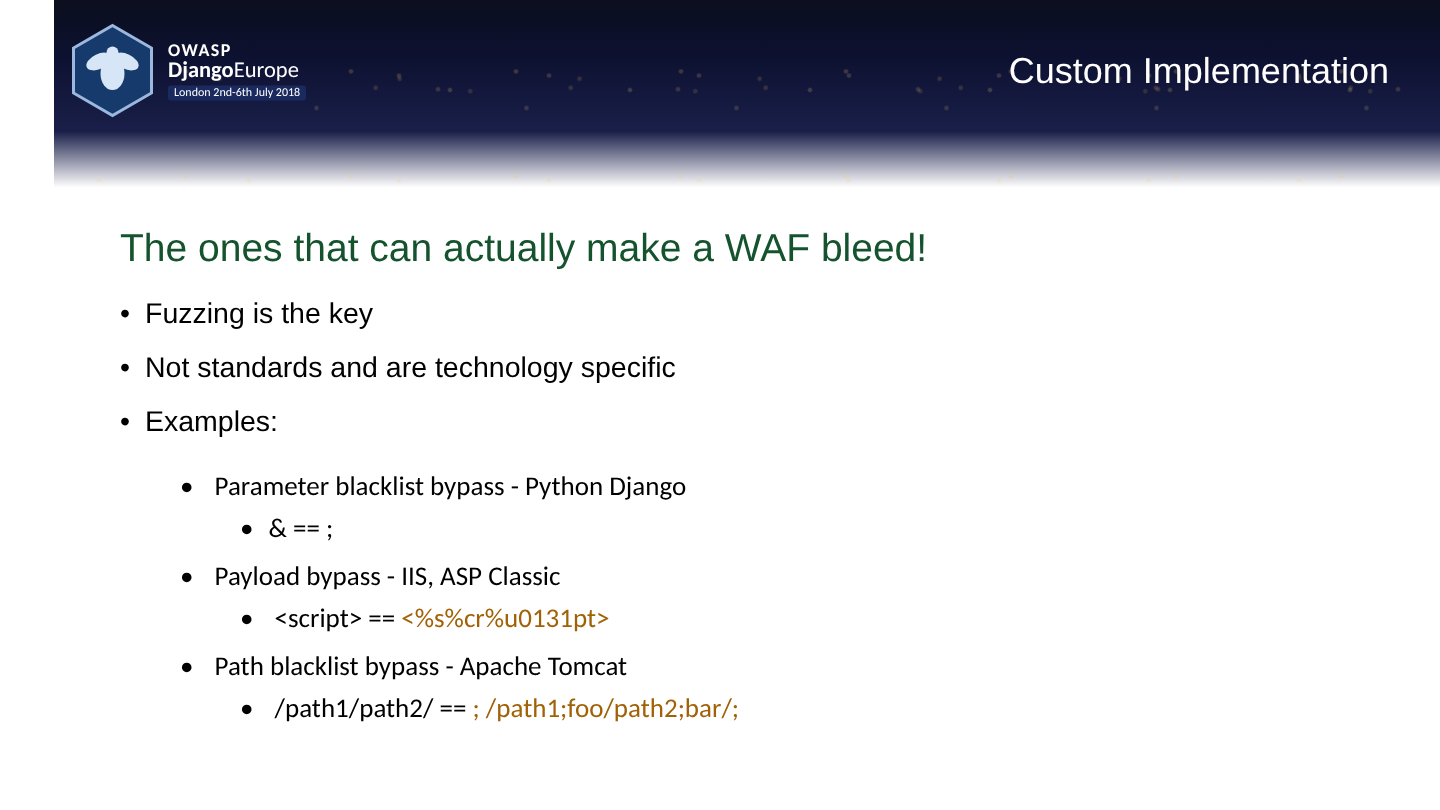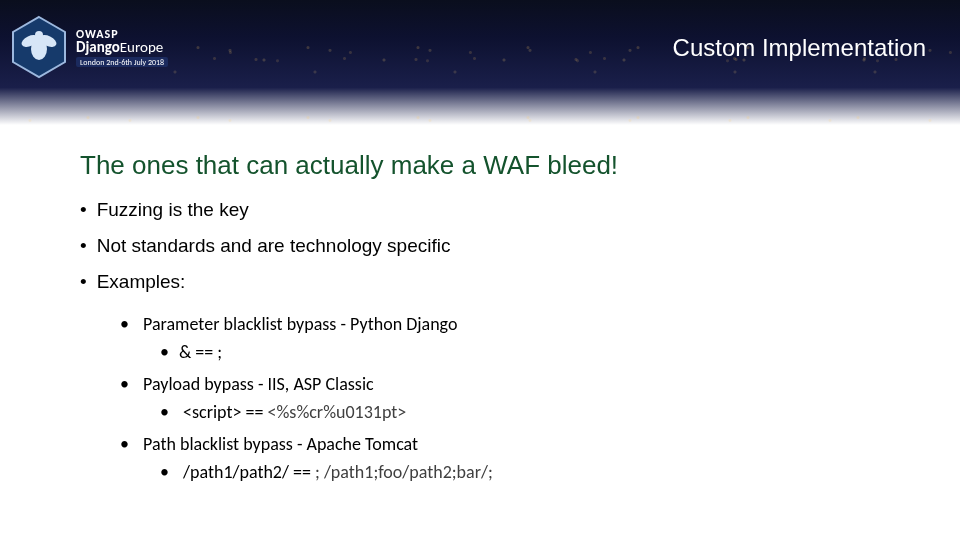--- a/index.html
+++ b/index.html
@@ -1,17 +1,17 @@
 <!DOCTYPE html>
 <html><head>
 <meta charset="utf-8">
 <style>
   * { margin: 0; padding: 0; box-sizing: border-box; }
   html, body { width: 960px; height: 540px; overflow: hidden; font-family: Calibri, Arial, sans-serif; background: #fff; }
-  .slide { position: relative; width: 960px; height: 492px; }
+  .slide { position: relative; width: 960px; height: 492px; padding-left: 36px; }
   .header {
     position: relative;
     width: 100%;
     height: 125px;
     background: linear-gradient(180deg, #0a0e1d 0%, #0d1130 30%, #1a1f4a 70%, #ffffff 100%);
     overflow: hidden;
   }
   .city-lights {
     position: absolute; inset: 0;
     background:
@@ -71,21 +71,21 @@
   ul.top { list-style: none; }
   ul.top > li { margin-bottom: 14px; font-size: 19px; color:#000; font-family: Arial, sans-serif; }
   ul.top > li::before { content: "•"; margin-right: 10px; }
   ul.sub { list-style: none; margin-top: 20px; margin-left: 40px; }
   ul.sub > li { margin-bottom: 10px; font-size: 18px; font-family: Calibri, Arial, sans-serif; color:#000; }
   ul.sub > li::before { content: "•"; margin-right: 10px; }
   ul.sub2 { list-style: none; margin-top: 6px; margin-left: 40px; }
   ul.sub2 > li { margin-bottom: 8px; font-size: 18px; font-family: Calibri, Arial, sans-serif; color:#000; }
   ul.sub2 > li::before { content: "•"; margin-right: 10px; }
   .inline-text { display:inline; }
-  .red { color: #404040; }
+  .red { color: #a16207; }
 </style>
 </head>
 <body>
 
 <div class="slide">
   <div class="header">
     <div class="city-lights"></div>
     <div class="logo">
       <div class="hex">
         <svg viewBox="0 0 58 64">

